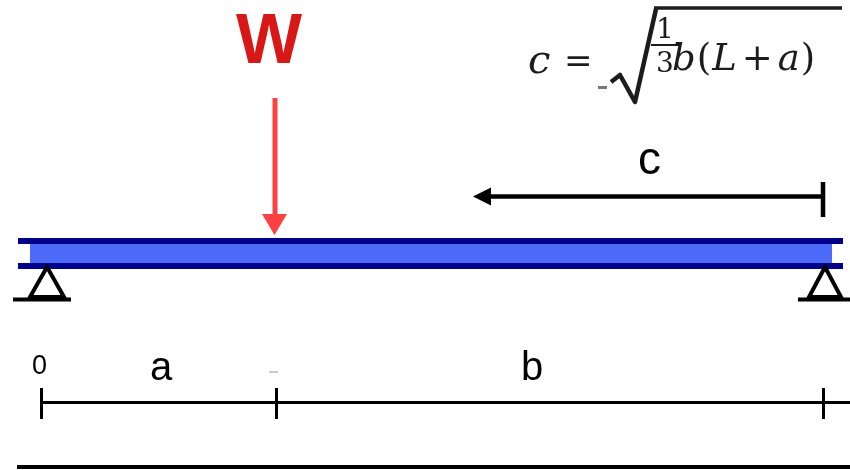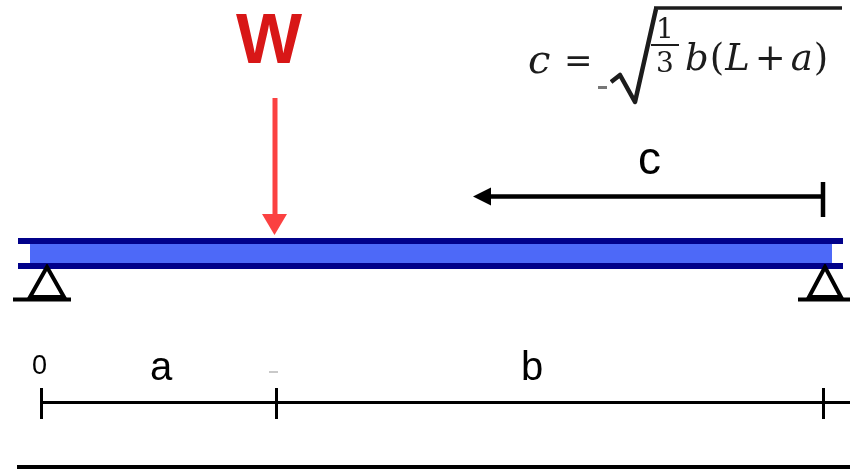--- a/index.html
+++ b/index.html
@@ -19,21 +19,21 @@
   
   .formula{left:528px;top:2px;width:322px;height:106px;color:#1c1c1c;}
   .f-lhs{position:absolute;left:0;top:34px;font:italic 40px "DejaVu Serif",serif;}
   .f-eq{position:absolute;left:36px;top:38px;font:34px "DejaVu Serif",serif;}
   .f-dash{position:absolute;left:70px;top:84px;width:9px;height:3px;background:#777;}
   .f-radical{position:absolute;left:82px;top:2px;}
   .f-frac{position:absolute;left:123px;top:12px;width:28px;text-align:center;
           font:28px "DejaVu Serif",serif;line-height:1.05;}
   .f-num{display:block;border-bottom:2.5px solid #1c1c1c;padding-bottom:1px;}
   .f-den{display:block;padding-top:2px;}
-  .f-radicand{position:absolute;left:157px;top:34px;font:37px "DejaVu Serif",serif;
+  .f-radicand{position:absolute;left:144px;top:34px;font:37px "DejaVu Serif",serif;
               white-space:nowrap;letter-spacing:1px;}
   .f-radicand .it{font-style:italic;}
   .f-plus{padding:0 4px;}
 
   
   .c-label{left:638px;top:135px;font-size:46px;line-height:1;color:#000;}
   .c-arrow{left:470px;top:178px;}
 
   
   .beam-flange-top{left:18px;top:238px;width:825px;height:6px;background:#01018a;}

